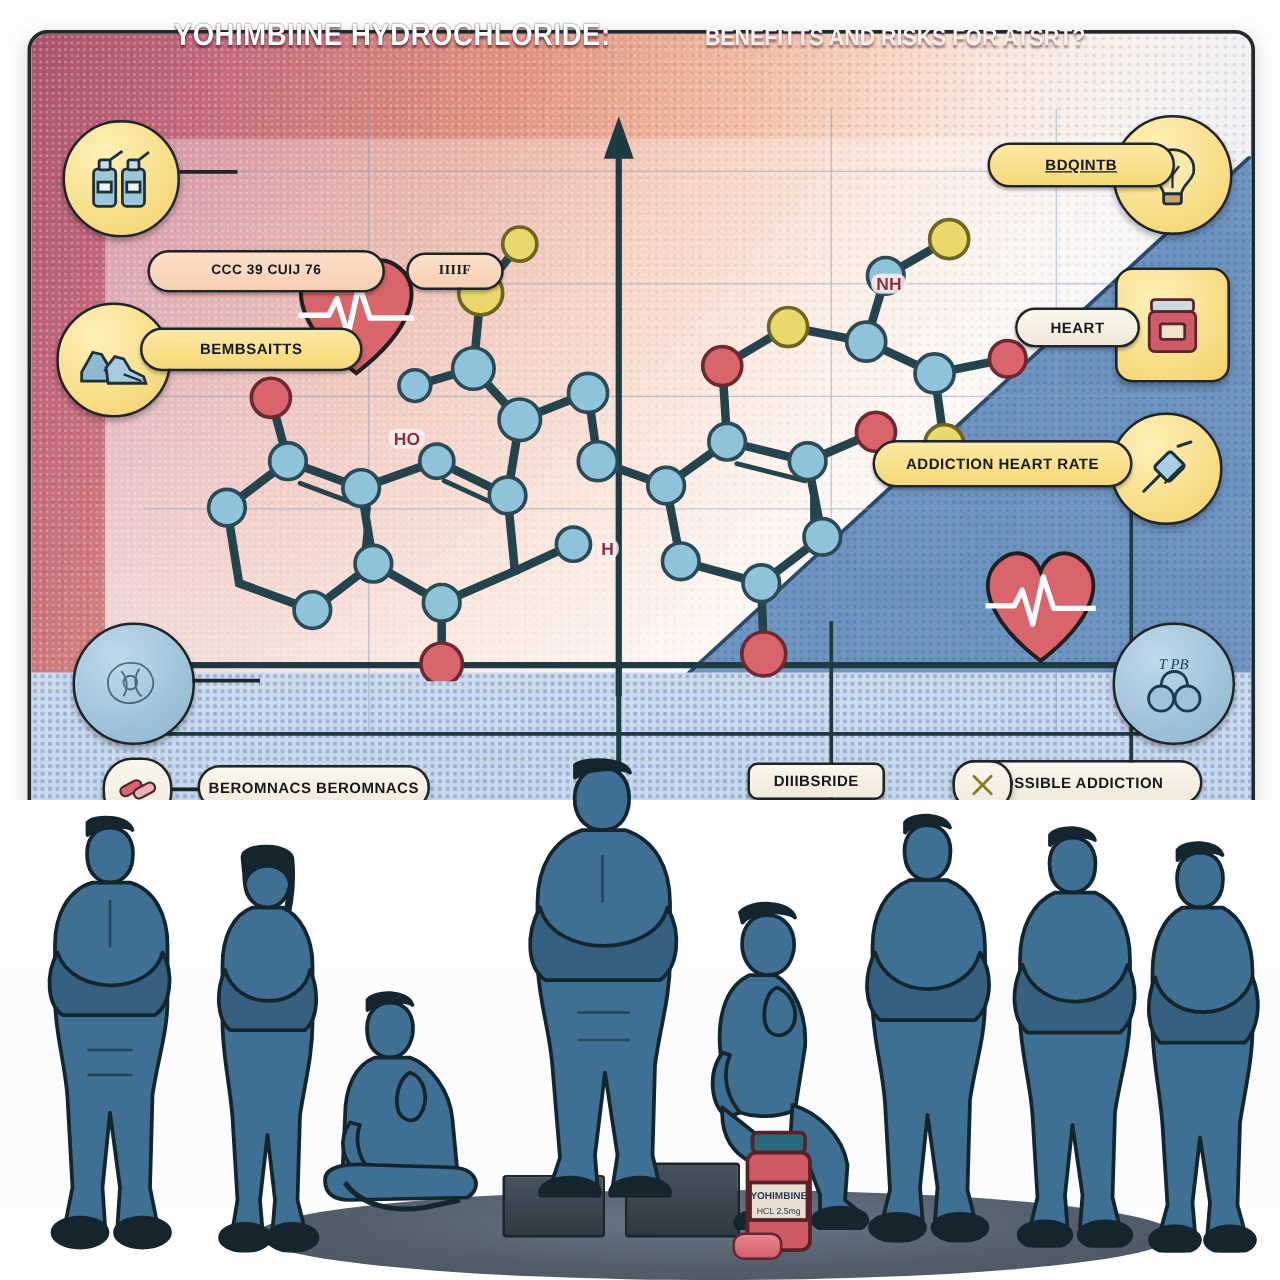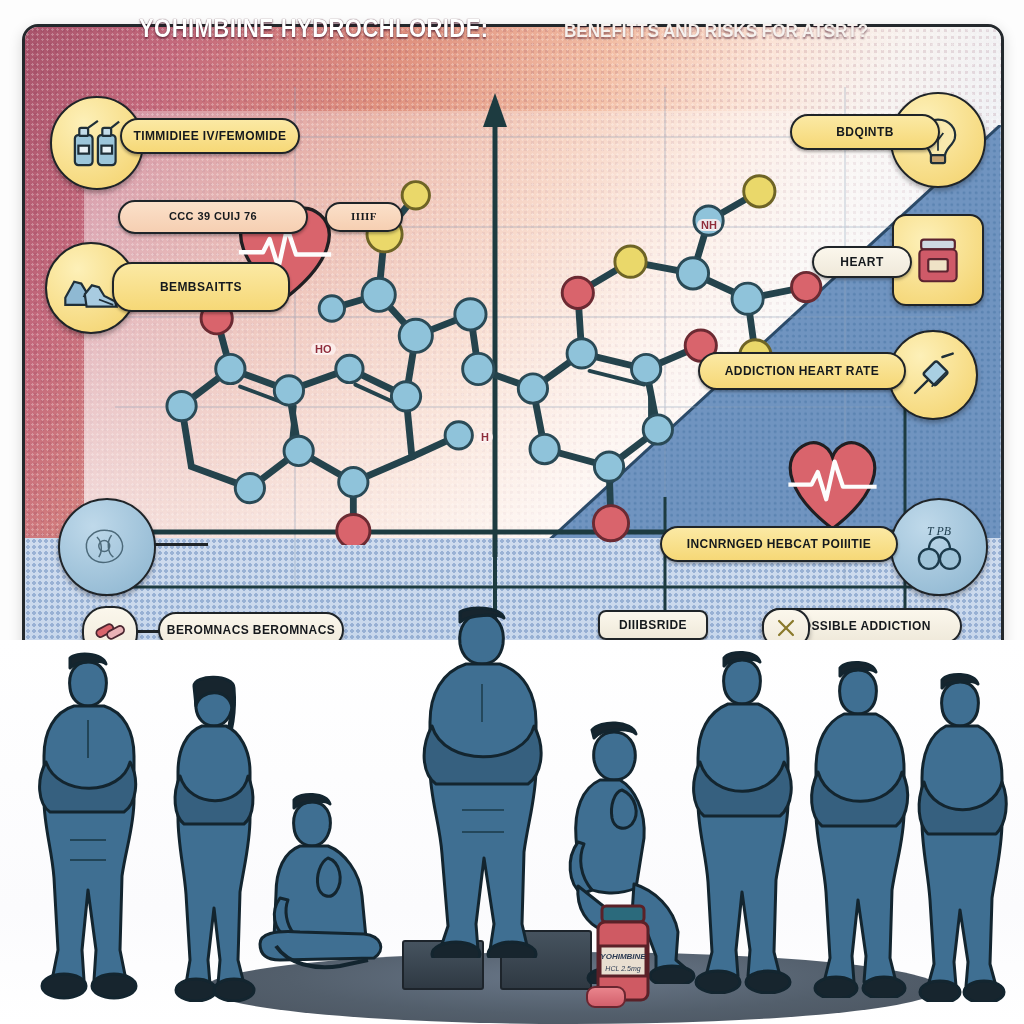--- a/index.html
+++ b/index.html
@@ -77,39 +77,39 @@
   .badge.yellow{background:radial-gradient(circle at 35% 28%,#fdf0b8,#f3d169);}
   .badge.blue{background:radial-gradient(circle at 35% 28%,#bfd9ea,#8bb4cf);}
 
   
   .conn{position:absolute;height:3px;background:#1f2428;}
 
   
   .molecule{position:absolute;left:10%;top:12%;width:76%;height:62%;}
   .molecule svg{width:100%;height:100%;display:block;}
 
-  .atomlabel{position:absolute;font-weight:bold;font-size:11px;color:#8f2c3a;
+  .atomlabel{position:absolute;font-weight:bold;font-size:14px;color:#8f2c3a;
     background:rgba(253,240,238,.85);border-radius:7px;padding:0px 4px;
     text-shadow:0 1px 0 #fff;}
 
   
   .heart{position:absolute;}
   .heart svg{width:100%;height:100%;display:block;}
 
   
   .figband{position:absolute;left:0;top:640px;width:1024px;height:384px;
     background:linear-gradient(180deg,#ffffff 0%,#fbfbfd 70%,#ffffff 100%);}
   .stagefloor{position:absolute;left:205px;top:952px;width:735px;height:72px;
     background:radial-gradient(ellipse at 50% 35%,#5c6b7e 0%,#44515f 55%,#3a4450 100%);
     border-radius:50%/50%;opacity:.92;}
   .figure{position:absolute;}
   .figure svg{width:100%;height:100%;display:block;}
 
   
-  .jar{position:absolute;font-style:italic;}
+  .jar{position:absolute;}
   .jar svg{width:100%;height:100%;display:block;}
 
   .plinth{position:absolute;background:linear-gradient(180deg,#46535f,#2f3943);
     border:2px solid #1d242b;border-radius:3px;}
 
   .pillobj{position:absolute;width:36px;height:18px;border-radius:9px;
     background:linear-gradient(180deg,#e9848c,#d2606c);border:2px solid #6a2630;}
 </style>
 </head>
 <body>
@@ -271,37 +271,36 @@
         <rect x="36" y="26" width="20" height="34" rx="4"></rect>
         <rect x="15" y="18" width="10" height="9" rx="2" fill="#c3dce9"></rect>
         <rect x="41" y="18" width="10" height="9" rx="2" fill="#c3dce9"></rect>
         <path d="M25 18 L36 10" fill="none"></path>
         <path d="M51 18 L60 11" fill="none"></path>
         <rect x="14" y="38" width="12" height="9" fill="#e8f2f7"></rect>
         <rect x="40" y="38" width="12" height="9" fill="#e8f2f7"></rect>
       </g>
     </svg>
   </div>
-  <div class="pill yellow" style="left:120px;top:118px;width:180px;height:36px;">TIMMIDIEE IV/FEMOMIDE</div>
 
   <div class="pill peach" style="left:118px;top:200px;width:190px;height:34px;font-size:11px;">CCC 39 CUIJ 76</div>
   <div class="pill peach" style="left:325px;top:202px;width:78px;height:30px;font-size:11px;font-family:Liberation Serif, serif;">IIIIF</div>
 
   <div class="conn" style="left:120px;top:282px;width:60px;"></div>
   <div class="badge yellow" style="left:45px;top:242px;width:88px;height:88px;">
     <svg viewBox="0 0 70 70" width="62" height="62">
       <g stroke="#1f2f38" stroke-width="2.5" fill="#8fb9d3">
         <path d="M6 46 L16 28 L24 30 L30 40 L44 46 L46 54 L6 54 Z"></path>
         <path d="M26 44 L42 50" fill="none" stroke-width="2"></path>
         <path d="M28 42 L36 32 L44 34 L50 44 L62 50 L64 56 L30 56 Z" fill="#a8cbe0"></path>
         <path d="M44 48 L60 54" fill="none" stroke-width="2"></path>
       </g>
     </svg>
   </div>
-  <div class="pill yellow" style="left:112px;top:262px;width:178px;height:50px;">BEMBSAITTS</div>
+  <div class="pill yellow" style="left:112px;top:262px;width:178px;height:35px;">BEMBSAITTS</div>
 
   <div class="conn" style="left:148px;top:543px;width:60px;"></div>
   <div class="badge blue" style="left:58px;top:498px;width:94px;height:94px;">
     <svg viewBox="0 0 70 70" width="64" height="64">
       <g stroke="#23404f" stroke-width="1.6" fill="none" opacity=".7">
         <path d="M18 22 C 10 28, 10 44, 22 50 C 30 54, 44 52, 50 42 C 56 32, 48 18, 36 17 C 28 16, 22 18, 18 22 Z"></path>
         <path d="M24 24 C 30 30, 30 40, 26 46"></path>
         <path d="M40 22 C 34 30, 36 42, 42 46"></path>
         <circle cx="32" cy="34" r="6"></circle>
       </g>
@@ -312,21 +311,21 @@
   <div class="badge yellow" style="left:890px;top:92px;width:92px;height:92px;">
     <svg viewBox="0 0 70 70" width="62" height="62">
       <g stroke="#1f2f38" stroke-width="2.5" fill="#f8e9ae">
         <path d="M35 12 C 22 12, 14 22, 16 33 C 18 41, 26 44, 27 52 L43 52 C 44 44, 52 41, 54 33 C 56 22, 48 12, 35 12 Z"></path>
         <rect x="27" y="52" width="16" height="9" rx="2" fill="#c6a370"></rect>
         <path d="M29 27 L35 35 L41 27" fill="none" stroke-width="2"></path>
         <path d="M35 35 L35 47" fill="none" stroke-width="2"></path>
       </g>
     </svg>
   </div>
-  <div class="pill yellow" style="left:790px;top:114px;width:150px;height:36px;">BDQINTB</div>
+  <div class="pill yellow" style="left:790px;top:114px;width:150px;height:36px;text-decoration:underline;">BDQINTB</div>
 
   <div class="badge yellow" style="left:892px;top:214px;width:88px;height:88px;border-radius:14px;">
     <svg viewBox="0 0 70 70" width="62" height="62">
       <g stroke="#5c2430" stroke-width="2.5">
         <rect x="16" y="12" width="38" height="11" rx="3" fill="#cfd9e2"></rect>
         <rect x="14" y="23" width="42" height="36" rx="5" fill="#cf5a68"></rect>
         <rect x="24" y="34" width="22" height="14" rx="2" fill="#efe2c6"></rect>
       </g>
     </svg>
   </div>
@@ -348,21 +347,20 @@
   <div class="badge blue" style="left:890px;top:498px;width:94px;height:94px;">
     <svg viewBox="0 0 70 70" width="64" height="64">
       <g stroke="#1c3b4c" stroke-width="2.5" fill="#9fc4d9">
         <circle cx="24" cy="48" r="11"></circle>
         <circle cx="47" cy="48" r="11"></circle>
         <path d="M24 37 C 24 20, 47 20, 47 37" fill="none"></path>
       </g>
       <text x="35" y="22" font-family="Liberation Serif, serif" font-size="13" font-style="italic" fill="#1c3b4c" text-anchor="middle">T PB</text>
     </svg>
   </div>
-  <div class="pill yellow" style="left:660px;top:526px;width:238px;height:36px;">INCNRNGED HEBCAT POIIITIE</div>
 
   <div class="conn" style="left:128px;top:630px;width:36px;"></div>
   <div class="badge cream" style="left:82px;top:606px;width:52px;height:48px;border-radius:24px;background:linear-gradient(180deg,#fbf7ec,#efe9da);">
     <svg viewBox="0 0 40 36" width="36" height="34">
       <g stroke="#4a2630" stroke-width="2">
         <rect x="4" y="12" width="20" height="9" rx="4.5" fill="#d9646c" transform="rotate(-28 14 16)"></rect>
         <rect x="16" y="14" width="20" height="9" rx="4.5" fill="#e9b2b6" transform="rotate(-28 26 18)"></rect>
       </g>
     </svg>
   </div>

